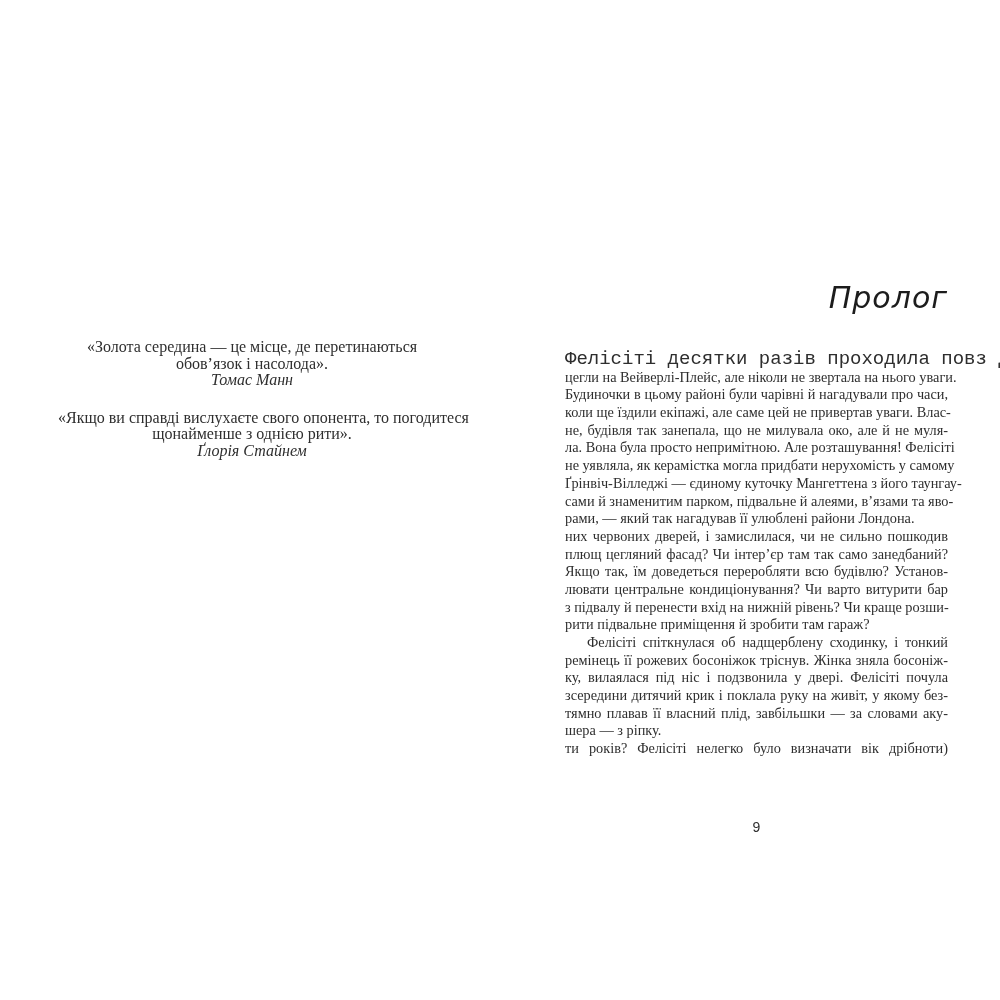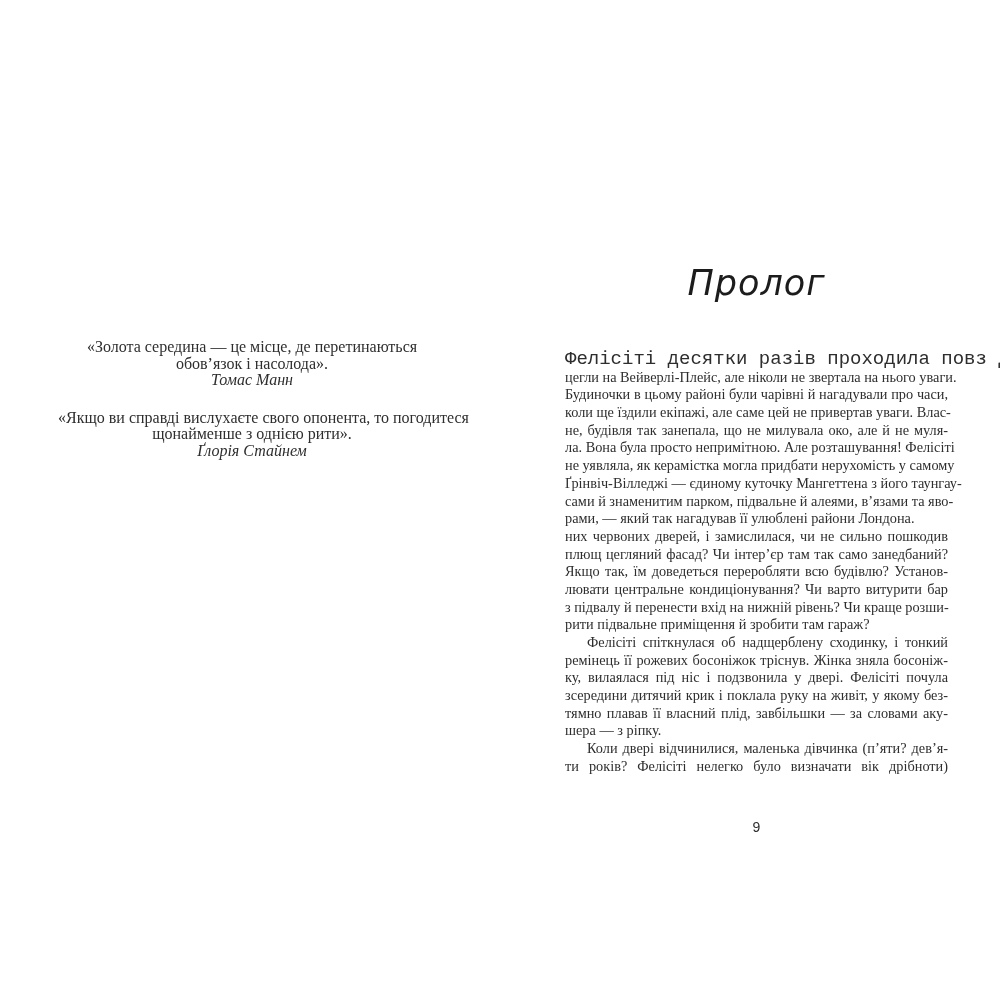--- a/index.html
+++ b/index.html
@@ -17,25 +17,25 @@
   .left-quotes{
     position:absolute;left:58px;top:339px;width:388px;
     text-align:center;font-size:16px;line-height:16.5px;
   }
   .quote-block{margin:0 0 21px 0;}
   .quote-line{white-space:nowrap;}
   .quote-attribution{font-style:italic;}
 
   
   .chapter-heading{
-    position:absolute;left:565px;top:261px;width:383px;
-    text-align:center;
+    position:absolute;left:565px;top:276px;width:383px;
+    text-align:right;
     font-family:"DejaVu Sans",sans-serif;
     font-style:italic;
-    font-size:35px;line-height:44px;
+    font-size:30px;line-height:44px;
     letter-spacing:1px;
     color:var(--heading-color);
   }
   .right-body{
     position:absolute;left:565px;top:351px;width:383px;
     font-size:14.3px;
   }
   .line{
     height:17.7px;line-height:17.7px;
     text-align:justify;text-align-last:justify;
@@ -97,20 +97,19 @@
       </div>
       <div class="paragraph">
         <div class="line indent">Фелісіті спіткнулася об надщерблену сходинку, і тонкий</div>
         <div class="line">ремінець її рожевих босоніжок тріснув. Жінка зняла босоніж-</div>
         <div class="line">ку, вилаялася під ніс і подзвонила у двері. Фелісіті почула</div>
         <div class="line">зсередини дитячий крик і поклала руку на живіт, у якому без-</div>
         <div class="line">тямно плавав її власний плід, завбільшки — за словами аку-</div>
         <div class="line last">шера — з ріпку.</div>
       </div>
       <div class="paragraph">
-        <div class="line indent">Коли двері відчинилися, маленька дівчинка (п’яти? дев’я-</div>
         <div class="line">ти років? Фелісіті нелегко було визначати вік дрібноти)</div>
       </div>
     </div>
 
   <div class="page-number">9</div>
 
 </div>
 
 </body></html>

